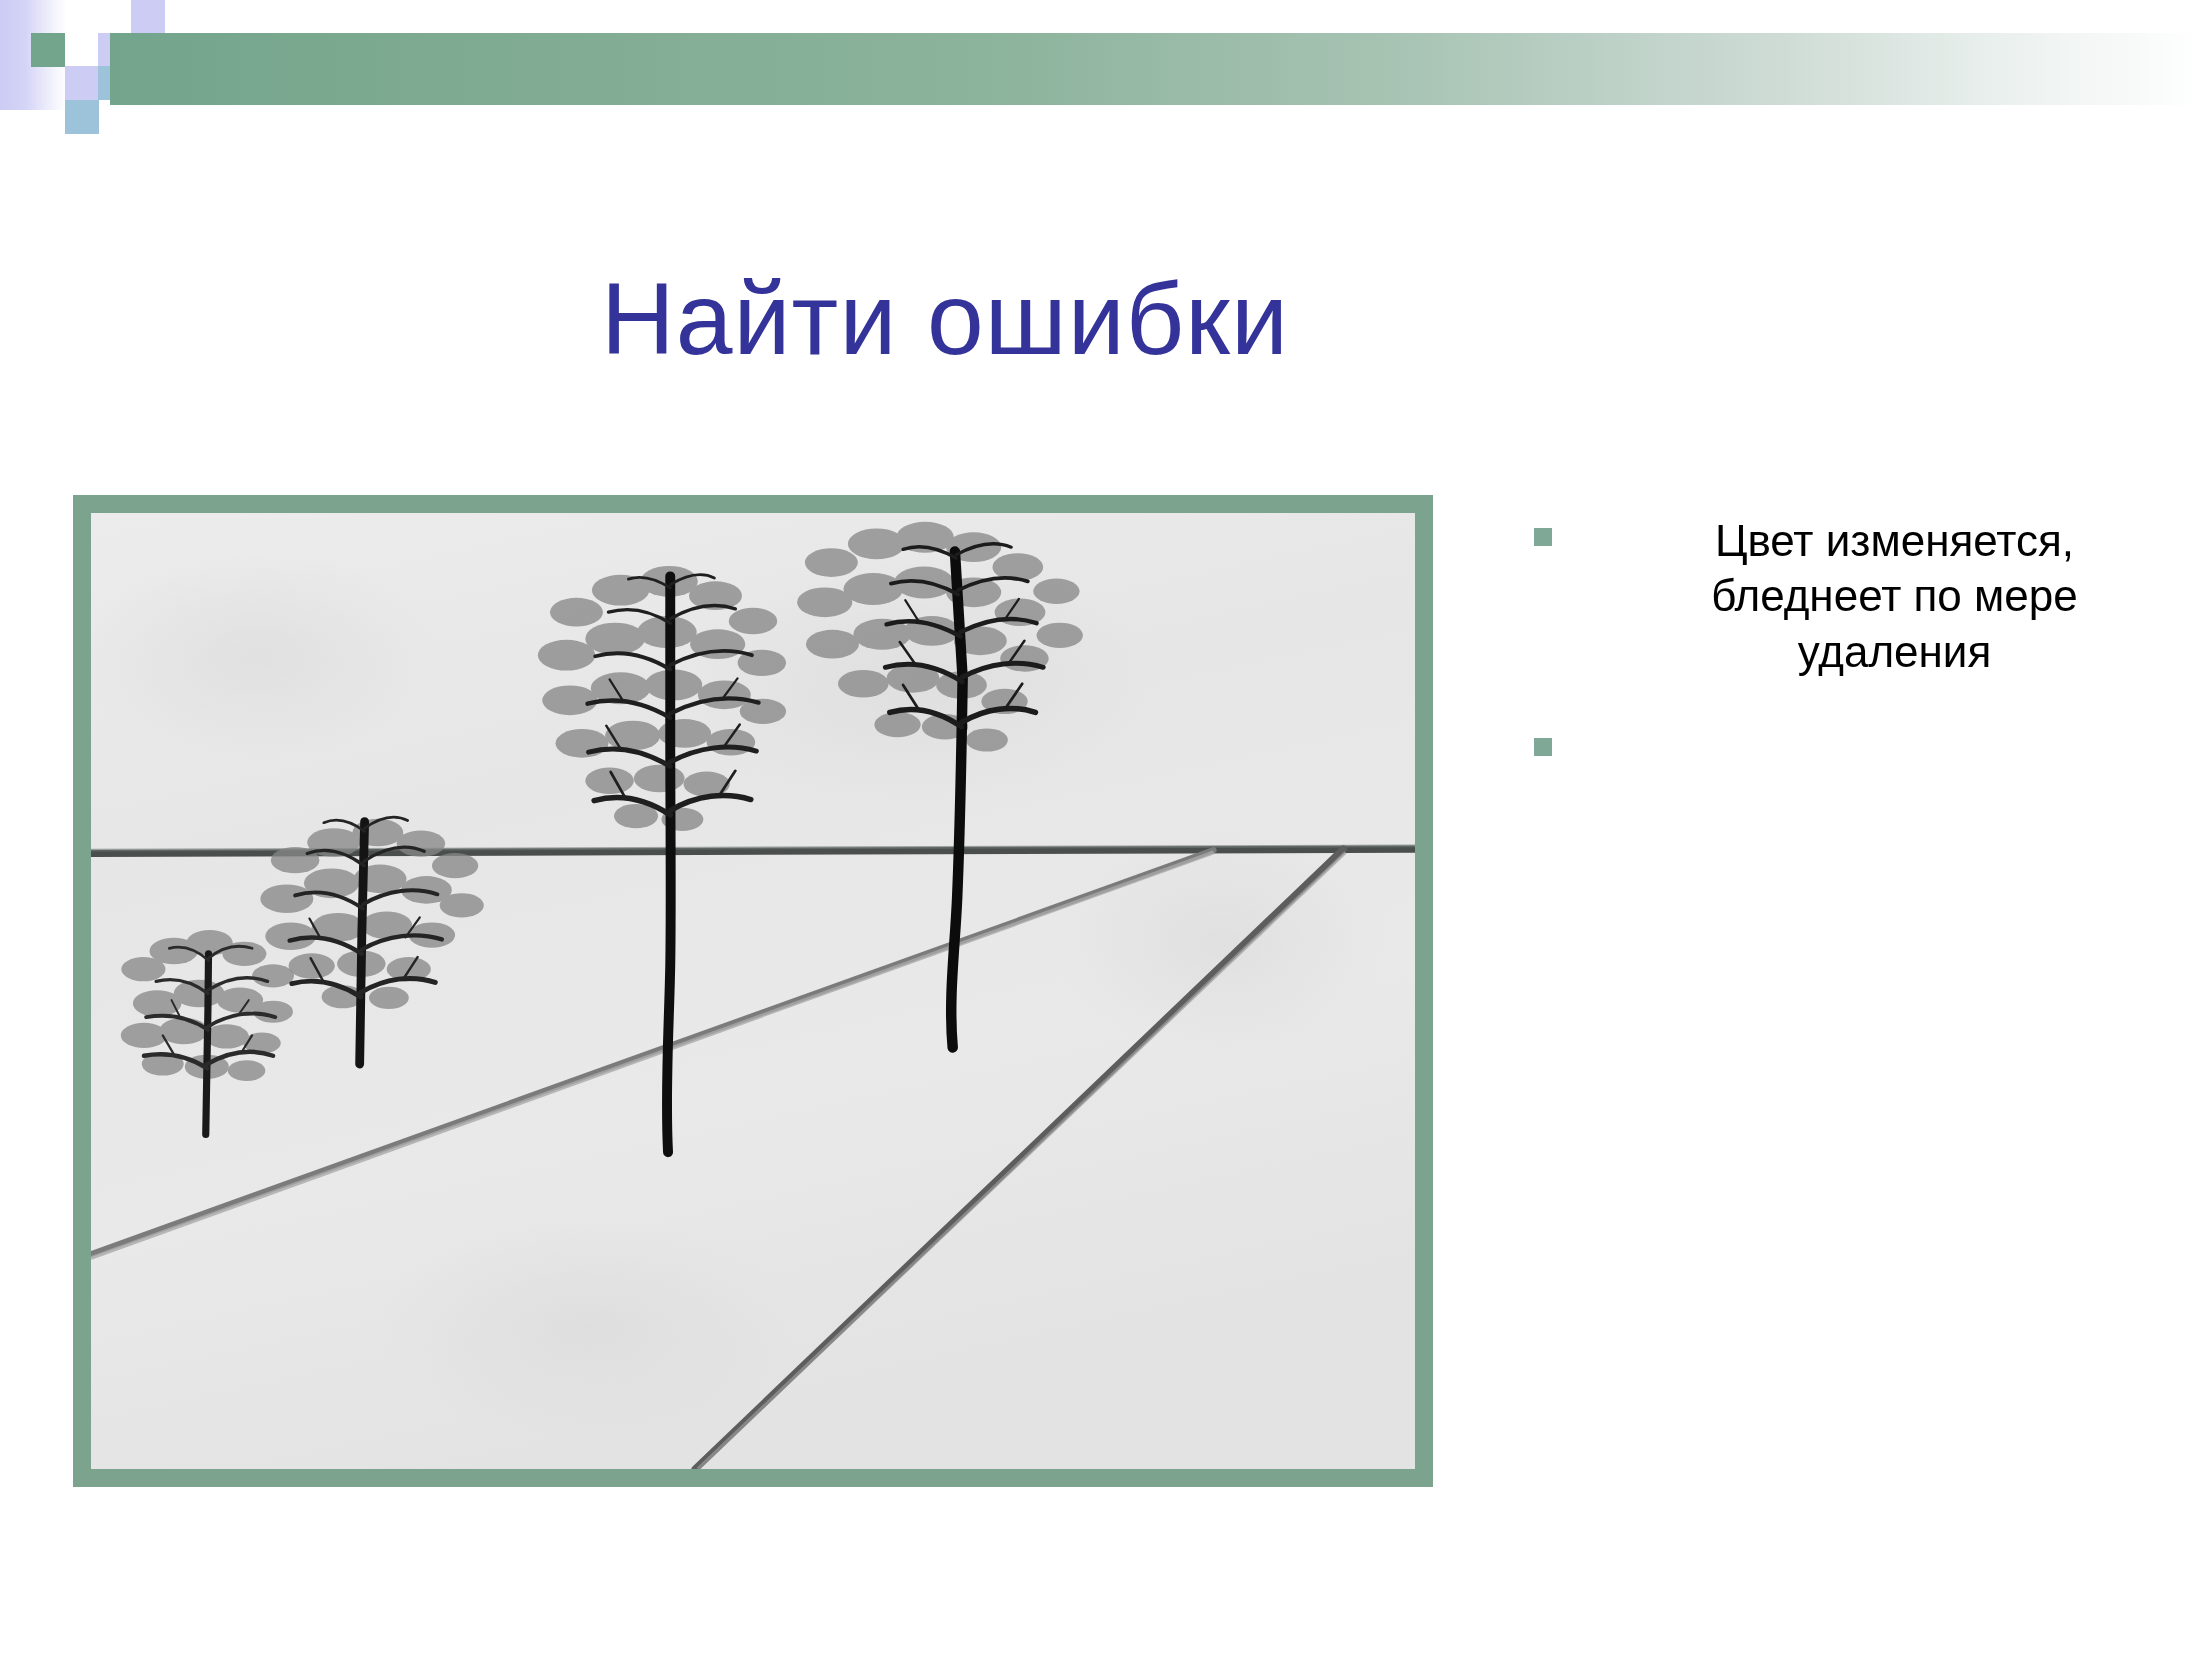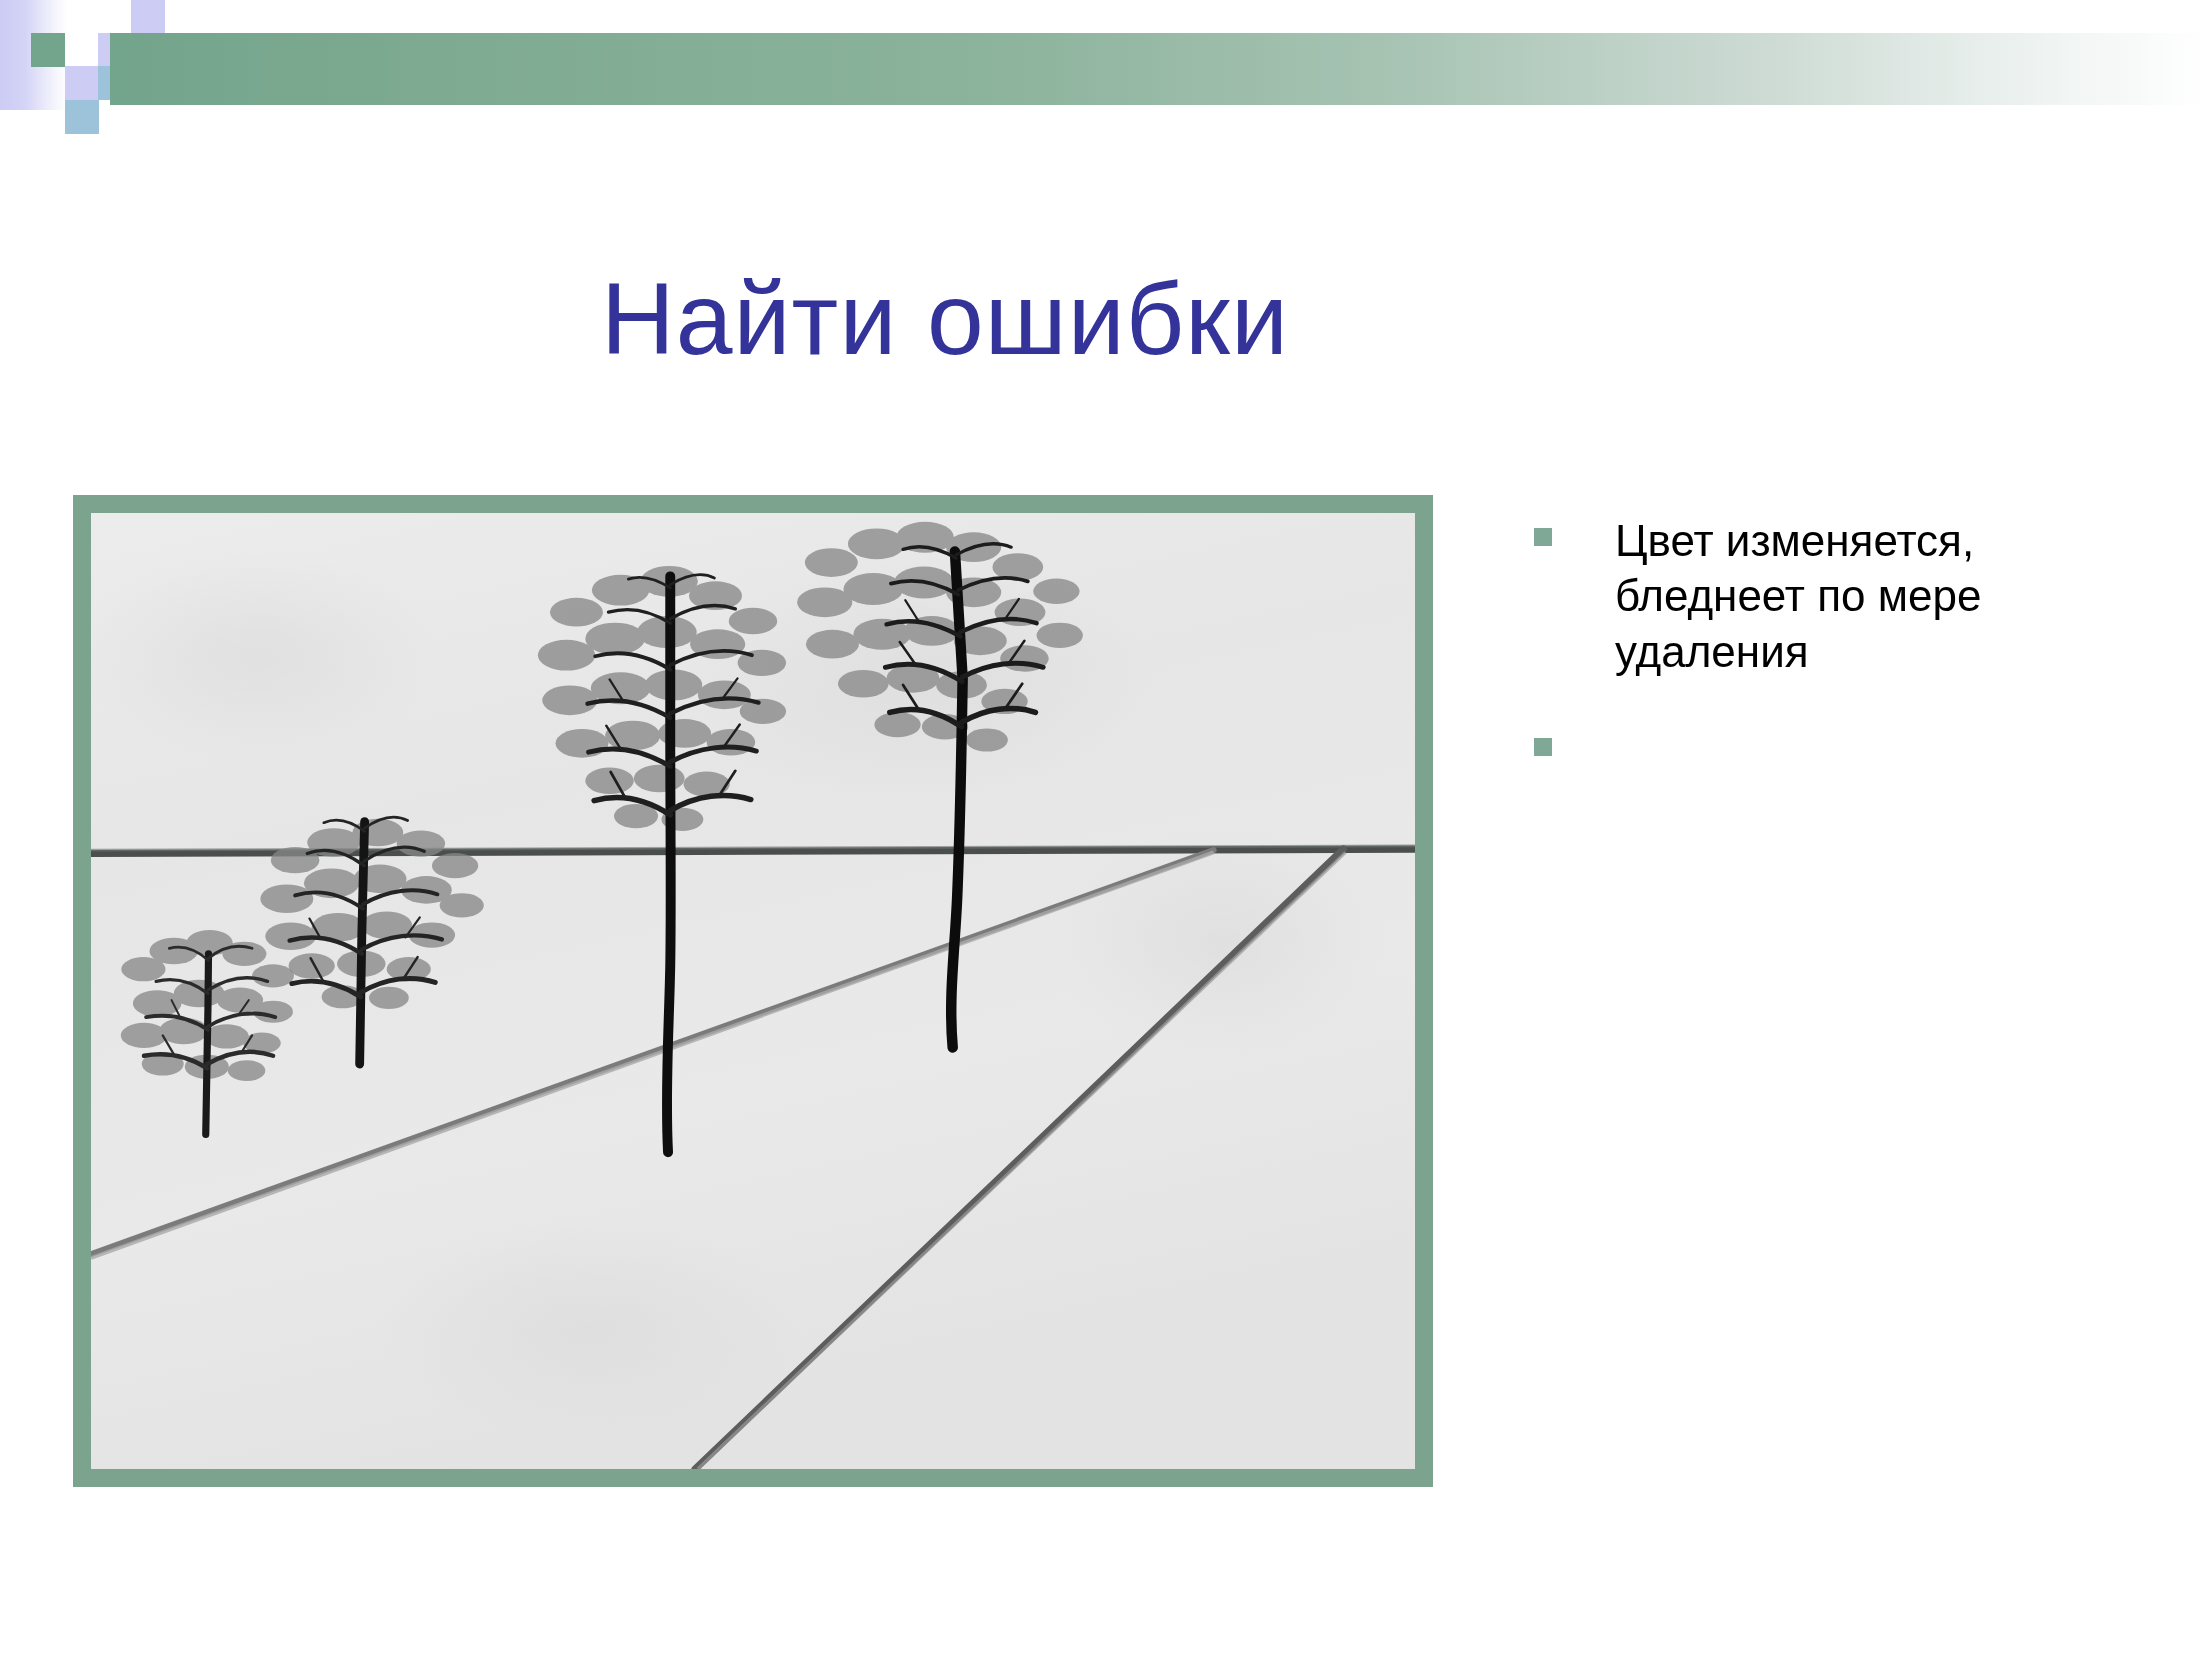--- a/index.html
+++ b/index.html
@@ -320,21 +320,21 @@
           <path d="M 1494 274 L 1466 234" stroke-width="4.5"></path>
           <path d="M 1664 272 L 1692 232" stroke-width="4.5"></path>
           <path d="M 1500 196 L 1476 158" stroke-width="4"></path>
           <path d="M 1656 194 L 1682 156" stroke-width="4"></path>
         </g>
       </g>
     </svg>
   </div>
 </div>
 
-<ul id="bullet-list" style="list-style:none;margin:0;padding:0;">
+<ul id="bullet-list" style="list-style:none;margin:0;padding:0;text-align:center;">
   <li class="bullet-item">
     <span class="bullet-marker"></span>
     <span class="bullet-text">Цвет изменяется, бледнеет по мере удаления</span>
   </li>
   <li class="bullet-item">
     <span class="bullet-marker"></span>
   </li>
 </ul>
 
 

